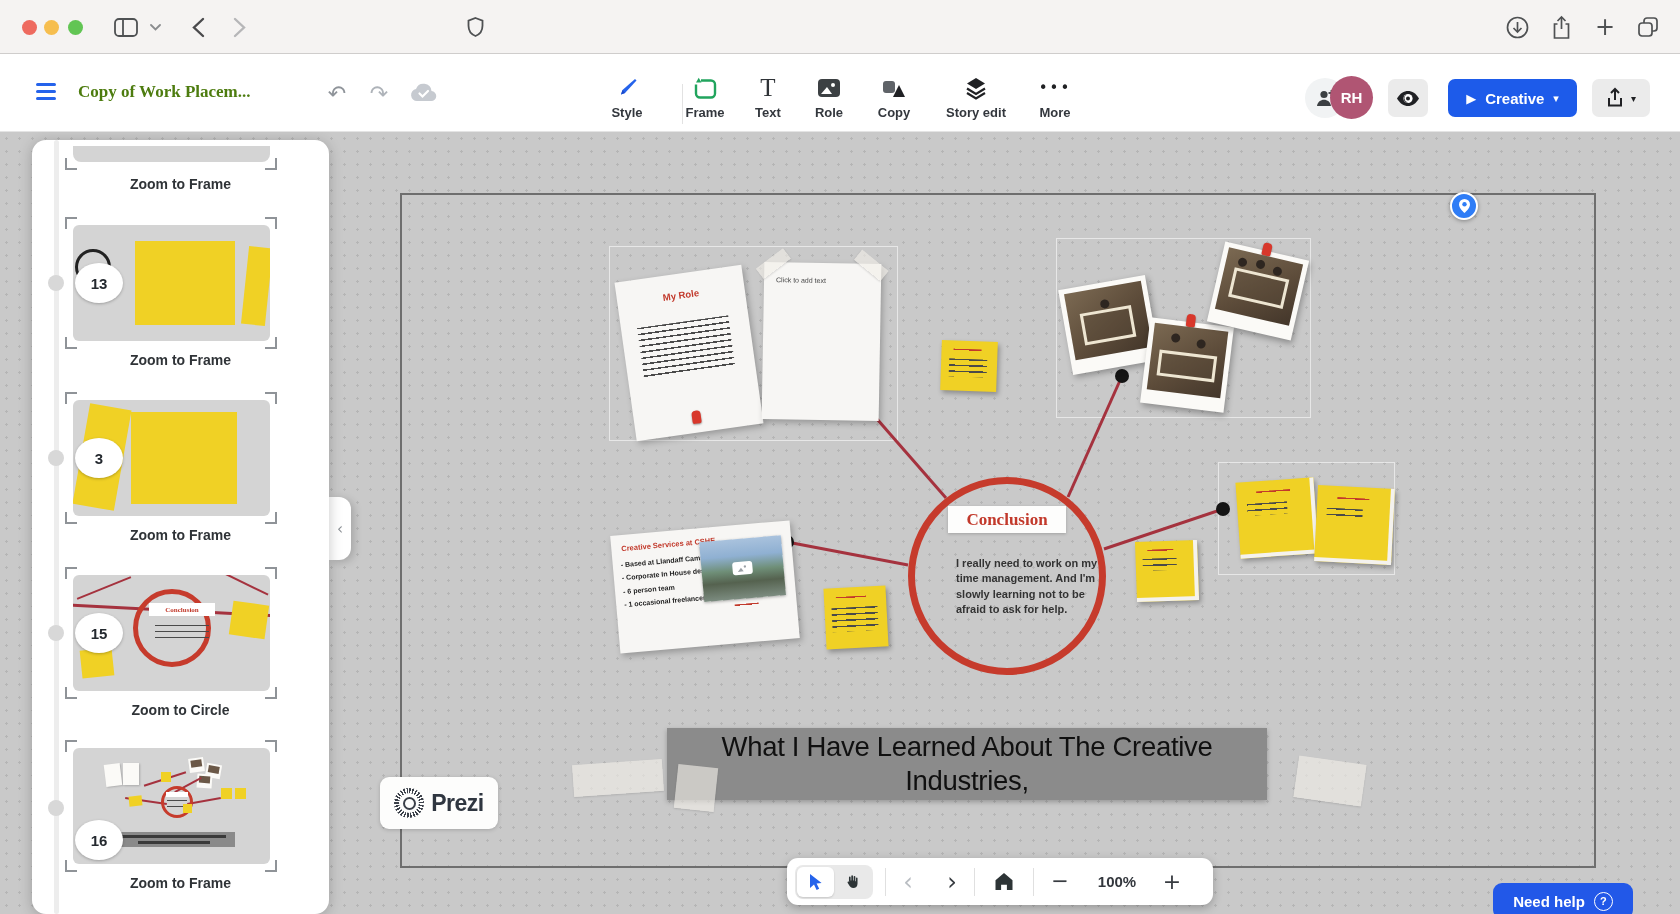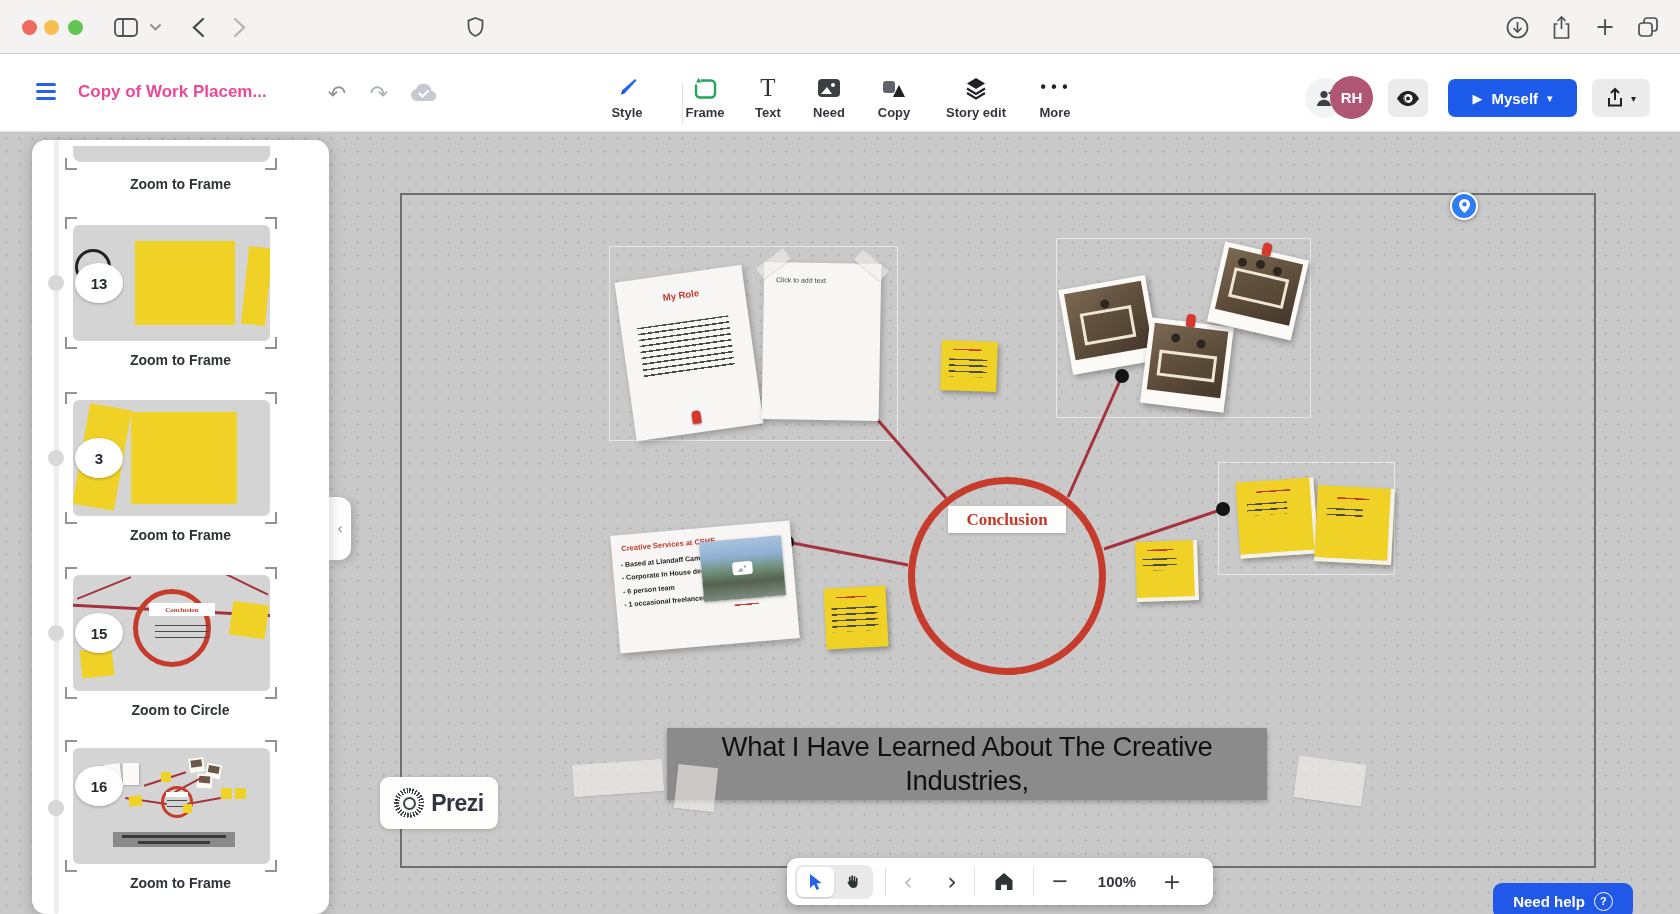--- a/index.html
+++ b/index.html
@@ -11,21 +11,21 @@
   
   #chrome { left:0; top:0; width:1680px; height:54px; background:#f5f3f2; border-bottom:1px solid #cfcdcc; z-index:50; }
   .tl { width:15px; height:15px; border-radius:50%; top:20px; }
   #urlbar { left:503px; top:11px; width:678px; height:33px; background:#fdfdfd; border:1px solid #e4e2e1;
             border-radius:9px; display:flex; align-items:center; justify-content:center; gap:6px; color:#3c3c3e; font-size:14px; }
 
   
   #header { left:0; top:54px; width:1680px; height:78px; background:#ffffff; border-bottom:1px solid #e4e4e4; z-index:49; }
   .tool { display:flex; flex-direction:column; align-items:center; gap:5px; cursor:pointer; }
   .tool-label { font-size:13px; font-weight:600; color:#33373d; }
-  #doc-title { font-size:17px; font-weight:700; color:#ec4899; white-space:nowrap; }
+  #doc-title { font-size:17px; font-weight:700; color:#4d7c0f; white-space:nowrap;font-family:Liberation Serif, serif; }
   .hbar { width:20px; height:3px; border-radius:2px; background:#2563eb; }
   .gray-btn { background:#ebebeb; border-radius:7px; }
   #present-btn { background:#1d5bea; border-radius:7px; color:#fff; display:flex; align-items:center; justify-content:center; gap:9px; font-size:15px; font-weight:700; }
 
   
   #canvas { left:0; top:132px; width:1680px; height:782px;
             background-color:#c9c9c9;
             background-image:radial-gradient(#b5b5b5 1.1px, transparent 1.1px);
             background-size:13px 13px; }
   #pres-border { left:400px; top:61px; width:1196px; height:675px; border:2px solid #6e6e6e; }
@@ -167,21 +167,21 @@
     <span class="tool-label">Text</span>
   </div>
   <div class="abs tool" style="left:804px;top:22px;width:50px">
     <span class="ic" style="height:24px">
       <svg width="24" height="20" viewBox="0 0 24 20">
           <rect x="1" y="1" width="22" height="18" rx="4" fill="#3c4043"></rect>
           <circle cx="16" cy="7" r="2" fill="#fff"></circle>
           <path d="M4 16l6-7 5 7z" fill="#fff"></path>
         </svg>
     </span>
-    <span class="tool-label">Need</span>
+    <span class="tool-label">Role</span>
   </div>
   <div class="abs tool" style="left:868px;top:22px;width:52px">
     <span class="ic" style="height:24px">
       <svg width="24" height="21" viewBox="0 0 24 21">
           <rect x="1" y="3" width="12" height="12" rx="3" fill="#5f6368"></rect>
           <polygon points="11,19 17,7 23,19" fill="#202124"></polygon>
         </svg>
     </span>
     <span class="tool-label">Copy</span>
   </div>
@@ -214,21 +214,21 @@
     <svg width="24" height="17" viewBox="0 0 24 17">
         <path d="M1 8.5C4 3.3 8 1 12 1s8 2.3 11 7.5C20 13.7 16 16 12 16S4 13.7 1 8.5z" fill="#202124"></path>
         <circle cx="12" cy="8.5" r="4.6" fill="#fff"></circle>
         <path d="M12 4.2a4.3 4.3 0 1 0 0 8.6 4.6 4.6 0 0 1-1.4-8.4z" fill="#202124"></path>
         <circle cx="12" cy="8.5" r="2" fill="#202124"></circle>
       </svg>
   </div>
 
   <div id="present-btn" class="abs" style="left:1448px;top:25px;width:129px;height:38px">
     <span class="glyph" style="font-size:13px">▶</span>
-    <span>Myself</span>
+    <span>Creative</span>
     <span class="glyph" style="font-size:11px">▾</span>
   </div>
 
   <div class="abs ic gray-btn" style="left:1592px;top:25px;width:58px;height:38px;gap:7px">
     <svg width="18" height="22" viewBox="0 0 18 22">
         <path d="M3 11v7.5h12V11" fill="none" stroke="#202124" stroke-width="2"></path>
         <line x1="9" y1="2.5" x2="9" y2="13" stroke="#202124" stroke-width="2"></line>
         <polyline points="5,6 9,2 13,6" fill="none" stroke="#202124" stroke-width="2"></polyline>
       </svg>
     <span class="glyph" style="font-size:10px;color:#202124">▾</span>
@@ -286,20 +286,21 @@
       <div class="head" style="left:30px;top:5px"></div>
       <div class="head" style="left:48px;top:8px"></div>
       <div class="held-frame" style="left:10px;top:18px;width:56px;height:30px"></div>
     </div>
   </div>
 
   <div id="conclusion-circle" class="abs" style="left:908px;top:345px;width:198px;height:198px"></div>
   <div class="abs ic" style="left:948px;top:374px;width:118px;height:27px;background:#fdfdfc;box-shadow:0 1px 3px rgba(0,0,0,0.2)">
     <span style="font-family:'Liberation Serif',serif;font-size:17px;font-weight:700;color:#c2392b">Conclusion</span>
   </div>
+  <div class="abs" style="left:956px;top:424px;width:152px;font-size:11px;line-height:1.4;font-weight:600;color:#333">I really need to work on my time management. And I'm slowly learning not to be afraid to ask for help.</div>
 
   <div class="abs paper" style="left:615px;top:396px;width:180px;height:118px;transform:rotate(-5deg)">
     <div style="margin:9px 0 0 10px;font-size:7.5px;font-weight:700;color:#c2392b">Creative Services at CSHE</div>
     <div style="margin:5px 0 0 8px;font-size:7px;font-weight:600;color:#222;line-height:1.9">
       <div>- Based at Llandaff Campus</div>
       <div>- Corporate In House design</div>
       <div>- 6 person team</div>
       <div>- 1 occasional freelancer</div>
     </div>
     <div class="abs" style="left:88px;top:14px;width:82px;height:60px;background:linear-gradient(to bottom,#a9c2dd 0%,#8fb0d2 28%,#6f8f78 52%,#55624f 72%,#7c8c80 100%);box-shadow:0 1px 3px rgba(0,0,0,0.3)">
@@ -440,21 +441,21 @@
     <div class="ysq" style="left:56px;top:48px;width:13px;height:10px;transform:rotate(-6deg)"></div>
     <div class="abs" style="left:40px;top:84px;width:122px;height:15px;background:#8a8a8a">
       <div style="margin:3px auto 0;width:104px;height:3px;background:#3a3a3a"></div>
       <div style="margin:3px auto 0;width:72px;height:3px;background:#3a3a3a"></div>
     </div>
   </div>
   <div class="bk" style="left:33px;top:600px;border-width:2px 0 0 2px"></div>
   <div class="bk" style="left:233px;top:600px;border-width:2px 2px 0 0"></div>
   <div class="bk" style="left:33px;top:720px;border-width:0 0 2px 2px"></div>
   <div class="bk" style="left:233px;top:720px;border-width:0 2px 2px 0"></div>
-  <div class="abs num-badge" style="top:626px">16</div>
+  <div class="abs num-badge" style="top:680px">16</div>
   <div class="abs slide-label" style="top:735px">Zoom to Frame</div>
 </div>
 
 <div id="collapse-tab" class="abs ic glyph">‹</div>
 
 <div id="nav-toolbar" class="abs">
   <div style="margin-left:8px;width:78px;height:34px;background:#e9e9e9;border-radius:8px;display:flex;align-items:center;padding:2px">
     <div class="ic" style="width:37px;height:30px;background:#fff;border-radius:6px;box-shadow:0 1px 2px rgba(0,0,0,0.15)">
       <svg width="15" height="18" viewBox="0 0 15 18">
           <path d="M2 1v14l4-3.4 2.6 5.4 2.6-1.2-2.6-5.3 5-0.5z" fill="#2563eb"></path>

